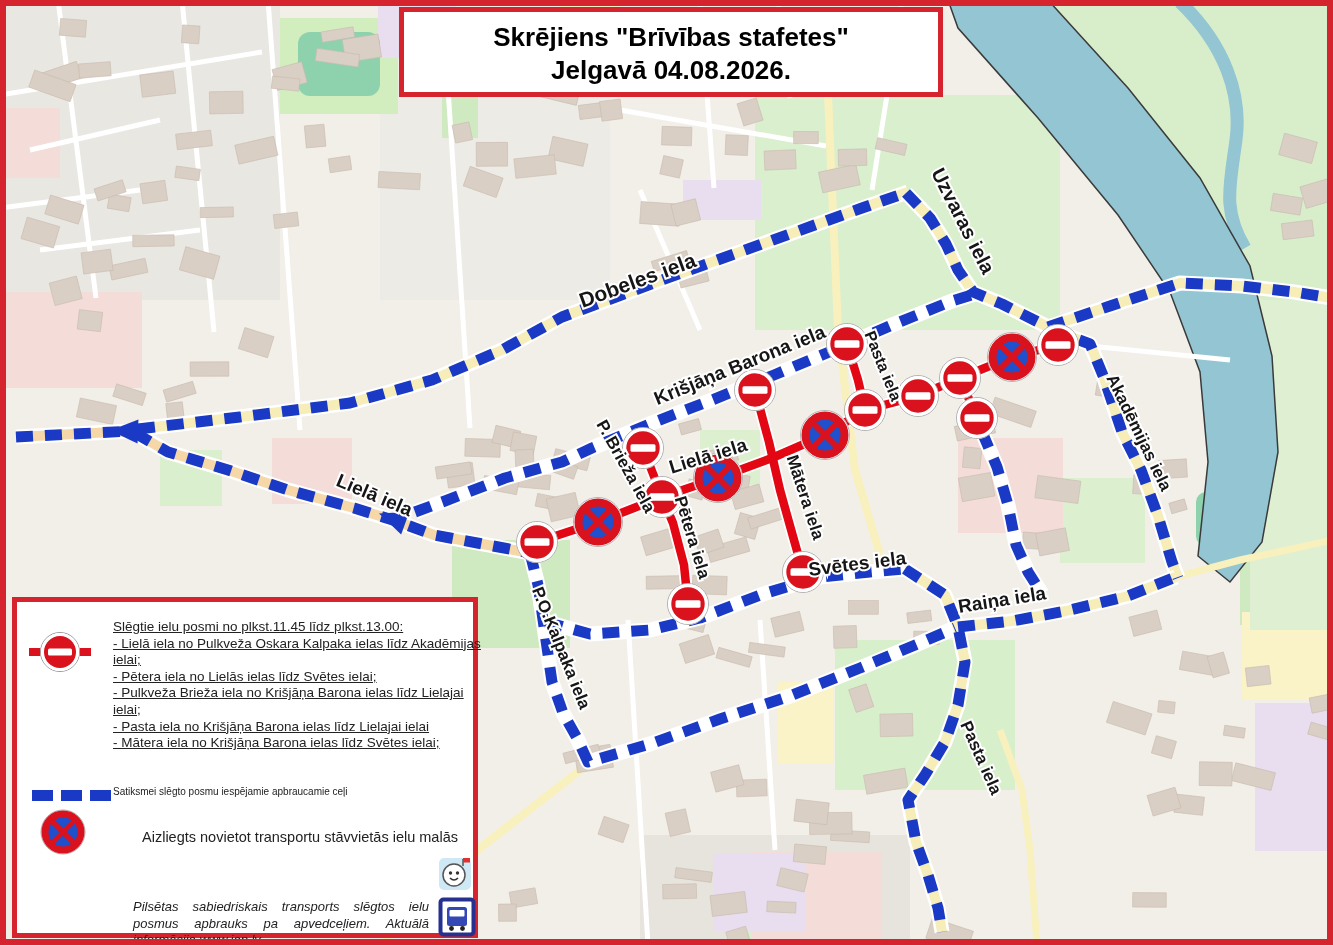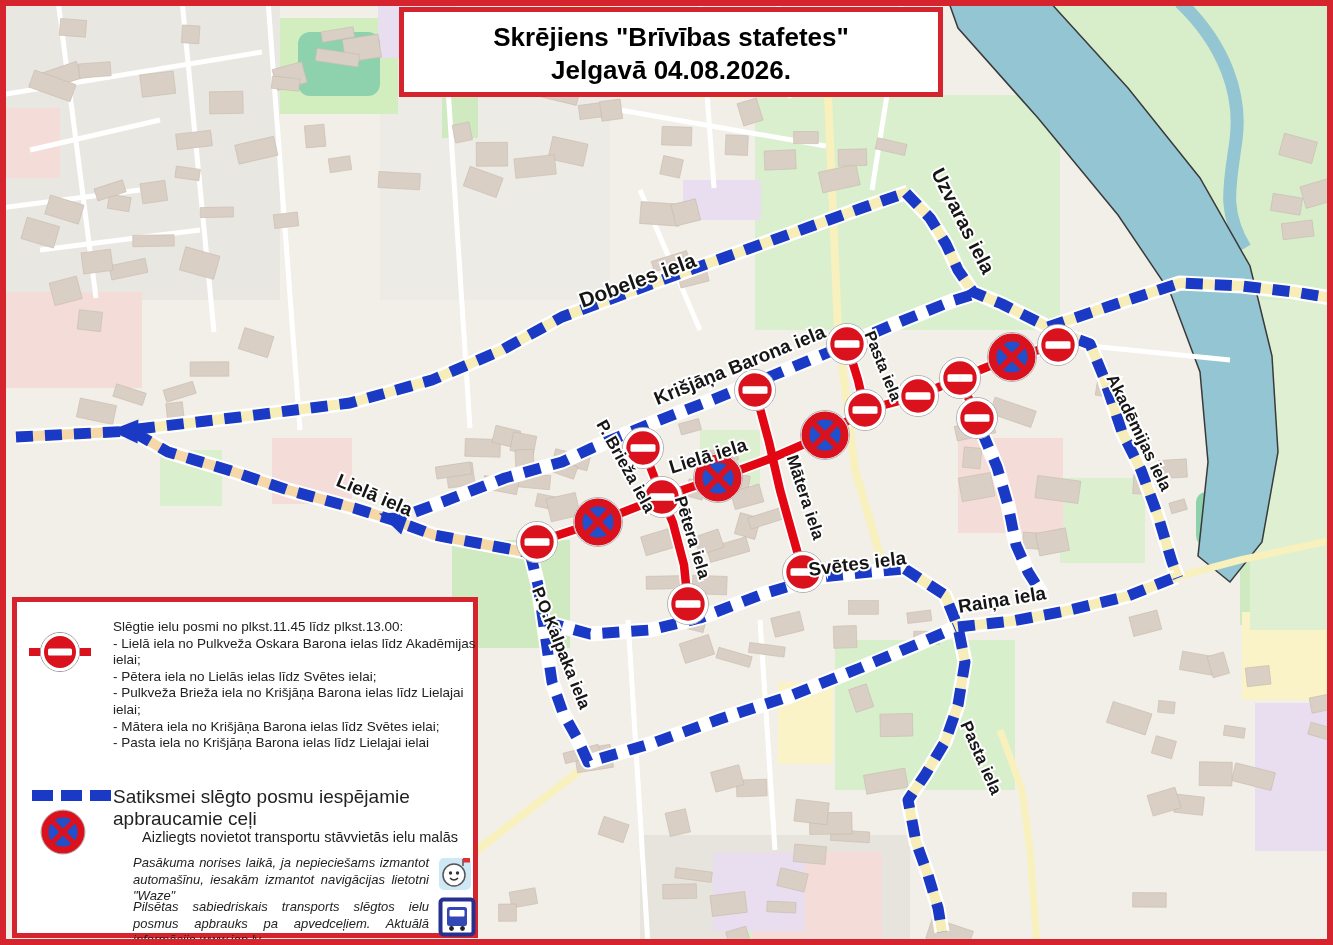--- a/index.html
+++ b/index.html
@@ -8,22 +8,22 @@
   #frame{position:absolute;inset:0;border:6px solid #d6242e;pointer-events:none;z-index:40;}
   #map-svg{position:absolute;left:0;top:0;z-index:1;}
   #title-box{position:absolute;left:399px;top:7px;width:544px;height:90px;background:#fff;
              border:5px solid #d6242e;box-sizing:border-box;z-index:30;text-align:center;}
   #title-box .t{font-weight:bold;font-size:26px;color:#000;line-height:33px;}
   #title-box .t1{margin-top:9px;}
   #legend-box{position:absolute;left:12px;top:597px;width:466px;height:341px;background:#fff;
               border:5px solid #d6242e;box-sizing:border-box;z-index:30;}
   .lg-abs{position:absolute;}
   #closed-text{left:96px;top:17px;width:374px;font-size:13.5px;line-height:16.6px;color:#222;}
-  #closed-text div{margin:0;}
-  #detour-text{left:96px;top:184px;width:374px;font-size:19px;color:#222;}
+  #closed-text div{margin:0;text-decoration:underline;}
+  #detour-text{left:96px;top:184px;width:374px;font-size:10px;color:#222;}
   #nopark-text{left:96px;top:227px;width:374px;font-size:14.5px;color:#222;text-align:center;}
   .note{left:116px;width:296px;font-style:italic;font-size:13px;line-height:16.5px;color:#222;
         text-align:justify;}
   #note-waze{top:253px;}
   #note-bus{top:297px;}
   .lg-icon{position:absolute;}
 </style>
 </head>
 <body>
 
@@ -405,45 +405,44 @@
     <svg class="lg-icon" style="left:8px;top:26px" width="84" height="50" viewBox="0 0 84 50">
       <rect x="4" y="20" width="62" height="8" fill="#d9121d"></rect>
       <circle cx="35" cy="24" r="20" fill="#fff"></circle>
       <circle cx="35" cy="24" r="19.5" fill="none" stroke="#9a9a9a" stroke-width="1"></circle>
       <circle cx="35" cy="24" r="17.5" fill="#d9121d" stroke="#fff" stroke-width="3"></circle>
       <rect x="23" y="20.4" width="24" height="7.2" rx="1.5" fill="#fff"></rect>
     </svg>
     <div class="lg-abs" id="closed-text">
       <div>Slēgtie ielu posmi no plkst.11.45 līdz plkst.13.00:</div>
       <div id="closed-items">
-          <div>- Lielā iela no Pulkveža Oskara Barona ielas līdz Akadēmijas ielai;</div>
+          <div>- Lielā iela no Pulkveža Oskara Kalpaka ielas līdz Akadēmijas ielai;</div>
           <div>- Pētera iela no Lielās ielas līdz Svētes ielai;</div>
           <div>- Pulkveža Brieža iela no Krišjāņa Barona ielas līdz Lielajai ielai;</div>
+          <div>- Pasta iela no Krišjāņa Barona ielas līdz Lielajai ielai</div>
           <div>- Mātera iela no Krišjāņa Barona ielas līdz Svētes ielai;</div>
-          <div>- Pasta iela no Krišjāņa Barona ielas līdz Lielajai ielai</div>
         </div>
     </div>
 
     <svg class="lg-icon" style="left:14px;top:185px" width="82" height="18" viewBox="0 0 82 18">
       <rect x="1" y="3" width="21" height="11" fill="#1a3ac6"></rect>
       <rect x="30" y="3" width="21" height="11" fill="#1a3ac6"></rect>
       <rect x="59" y="3" width="21" height="11" fill="#1a3ac6"></rect>
     </svg>
     <div class="lg-abs" id="detour-text">Satiksmei slēgto posmu iespējamie apbraucamie ceļi</div>
 
     <svg class="lg-icon" style="left:22px;top:206px" width="48" height="48" viewBox="0 0 48 48">
       <circle cx="24" cy="24" r="22.5" fill="#fff"></circle>
       <circle cx="24" cy="24" r="22" fill="none" stroke="#aaa" stroke-width="1"></circle>
       <circle cx="24" cy="24" r="18" fill="#2050cc" stroke="#d9121d" stroke-width="7"></circle>
       <line x1="12" y1="12" x2="36" y2="36" stroke="#d9121d" stroke-width="5"></line>
       <line x1="36" y1="12" x2="12" y2="36" stroke="#d9121d" stroke-width="5"></line>
     </svg>
     <div class="lg-abs" id="nopark-text">Aizliegts novietot transportu stāvvietās ielu malās</div>
 
-    <div class="lg-abs note" id="note-waze">Pasākuma norises laikā, ja nepieciešams izmantot automašīnu, iesakām izmantot navigācijas lietotni "Waze"</div>
     <svg class="lg-icon" style="left:421px;top:253px" width="34" height="36" viewBox="0 0 34 36">
       <rect x="1" y="3" width="32" height="32" rx="5" fill="#cfe8f5"></rect>
       <circle cx="16" cy="20" r="11" fill="#fff" stroke="#555" stroke-width="1.5"></circle>
       <circle cx="12.5" cy="18" r="1.7" fill="#333"></circle>
       <circle cx="19.5" cy="18" r="1.7" fill="#333"></circle>
       <path d="M12,23 Q16,27 20,23" fill="none" stroke="#333" stroke-width="1.6"></path>
       <line x1="25" y1="4" x2="25" y2="11" stroke="#555" stroke-width="1.5"></line>
       <rect x="25" y="3" width="7" height="4.5" fill="#e03030"></rect>
     </svg>
 

